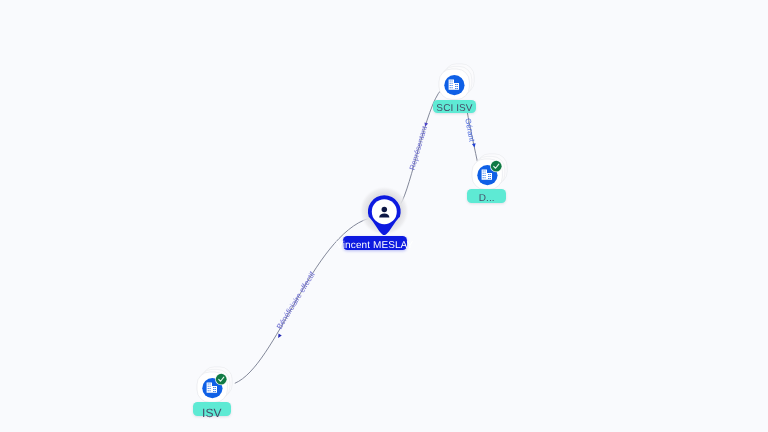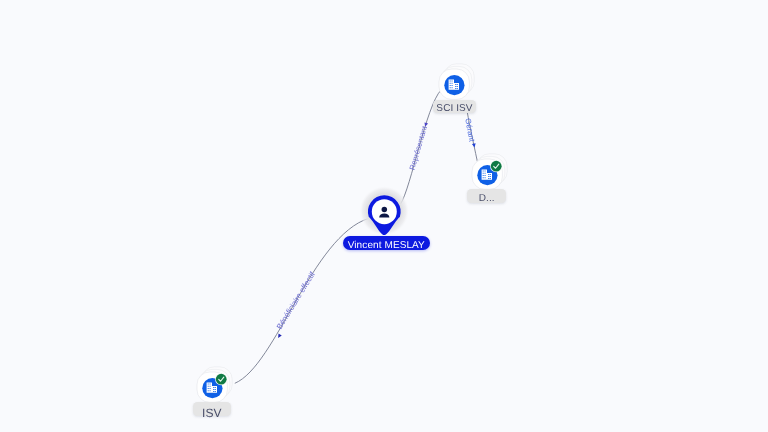--- a/index.html
+++ b/index.html
@@ -4,21 +4,21 @@
 <title>Graph</title>
 <style>
   html,body{margin:0;padding:0;}
   body{width:768px;height:432px;overflow:hidden;background:#f9fafd;
        font-family:"Liberation Sans",sans-serif;
        -webkit-font-smoothing:antialiased;
        text-rendering:geometricPrecision;}
   #canvas{position:relative;width:768px;height:432px;background:#f9fafd;}
   svg.layer{position:absolute;left:0;top:0;width:768px;height:432px;overflow:visible;}
   .node{position:absolute;}
-  .labelbox{position:absolute;border-radius:4.5px;background:#e5e5e5;
+  .labelbox{position:absolute;border-radius:4.5px;background:#5eead4;
             display:flex;align-items:flex-start;justify-content:center;line-height:1;padding-top:4.8px;box-sizing:border-box;
             color:#474c68;white-space:nowrap;letter-spacing:0.1px;
             box-shadow:0 1px 2.5px rgba(80,84,110,0.16);}
   .plabel{background:#0d1ae0;color:#fff;box-shadow:0 1px 3px rgba(13,26,224,0.28);}
 </style>
 </head>
 <body>
 
 <div id="canvas">
 
@@ -134,17 +134,17 @@
       </defs>
       <circle cx="39.2" cy="38.9" r="24.6" fill="url(#haloGrad)"></circle>
       <path d="M39.3 63.1 C43.6 63.0 49.6 49.0 54.8 45.0 A16.4 16.4 0 1 0 23.8 45.0 C29.0 49.0 35.0 63.0 39.3 63.1 Z" fill="#0d1ae0"></path>
       <circle cx="39.3" cy="39.7" r="12.5" fill="#ffffff"></circle>
       <g fill="#0d1745">
         <circle cx="39.3" cy="37.5" r="2.75"></circle>
         <path d="M34.2 45.4 c0-2.6 2.3-4.0 5.1-4.0 s5.1 1.4 5.1 4.0 v0.1 h-10.2 z"></path>
       </g>
     </svg>
   </div>
-  <div class="labelbox plabel" style="left:342.8px;top:235.8px;width:87px;height:14.4px;font-size:10px;border-radius:7px;">
+  <div class="labelbox plabel" style="left:342.8px;top:235.8px;width:64px;height:14.4px;font-size:10px;">
     <span>Vincent MESLAY</span>
   </div>
 
 </div>
 
 </body></html>

